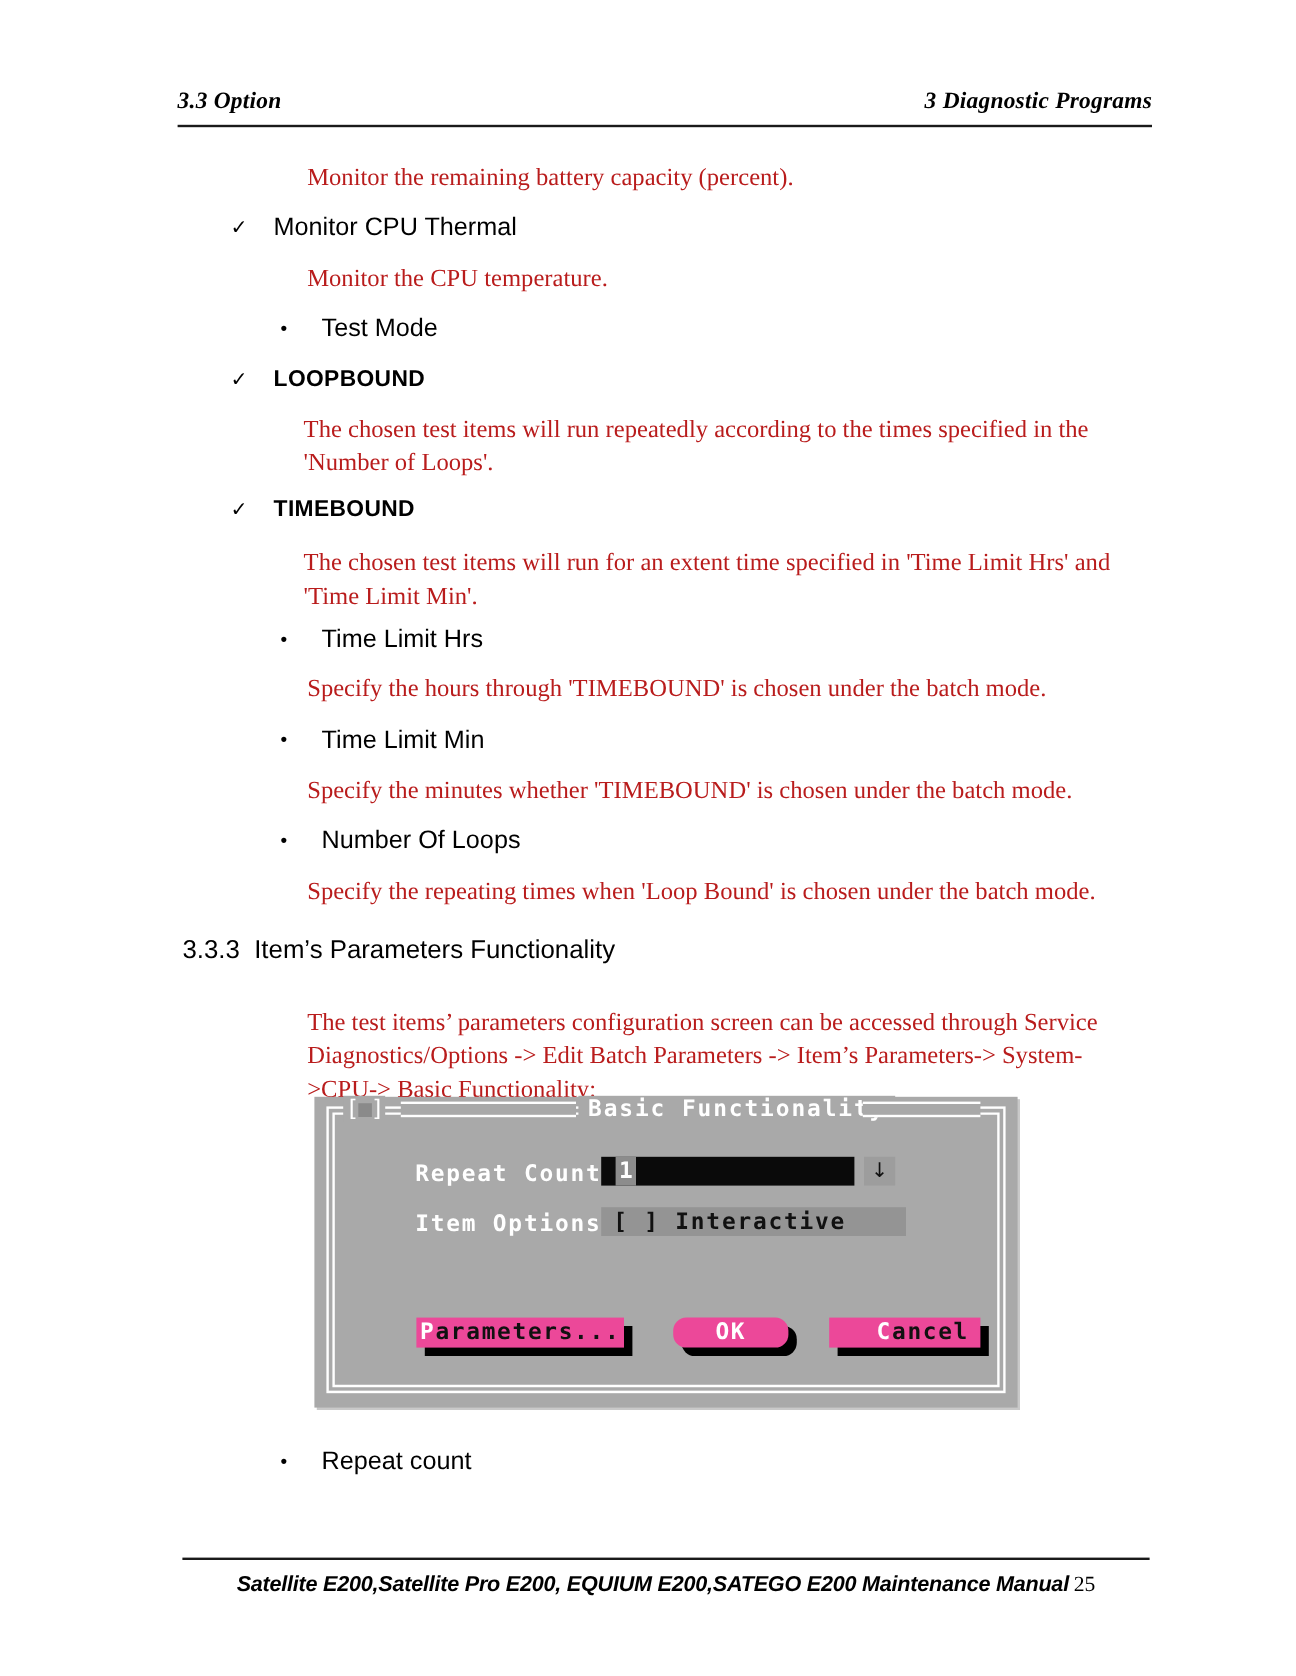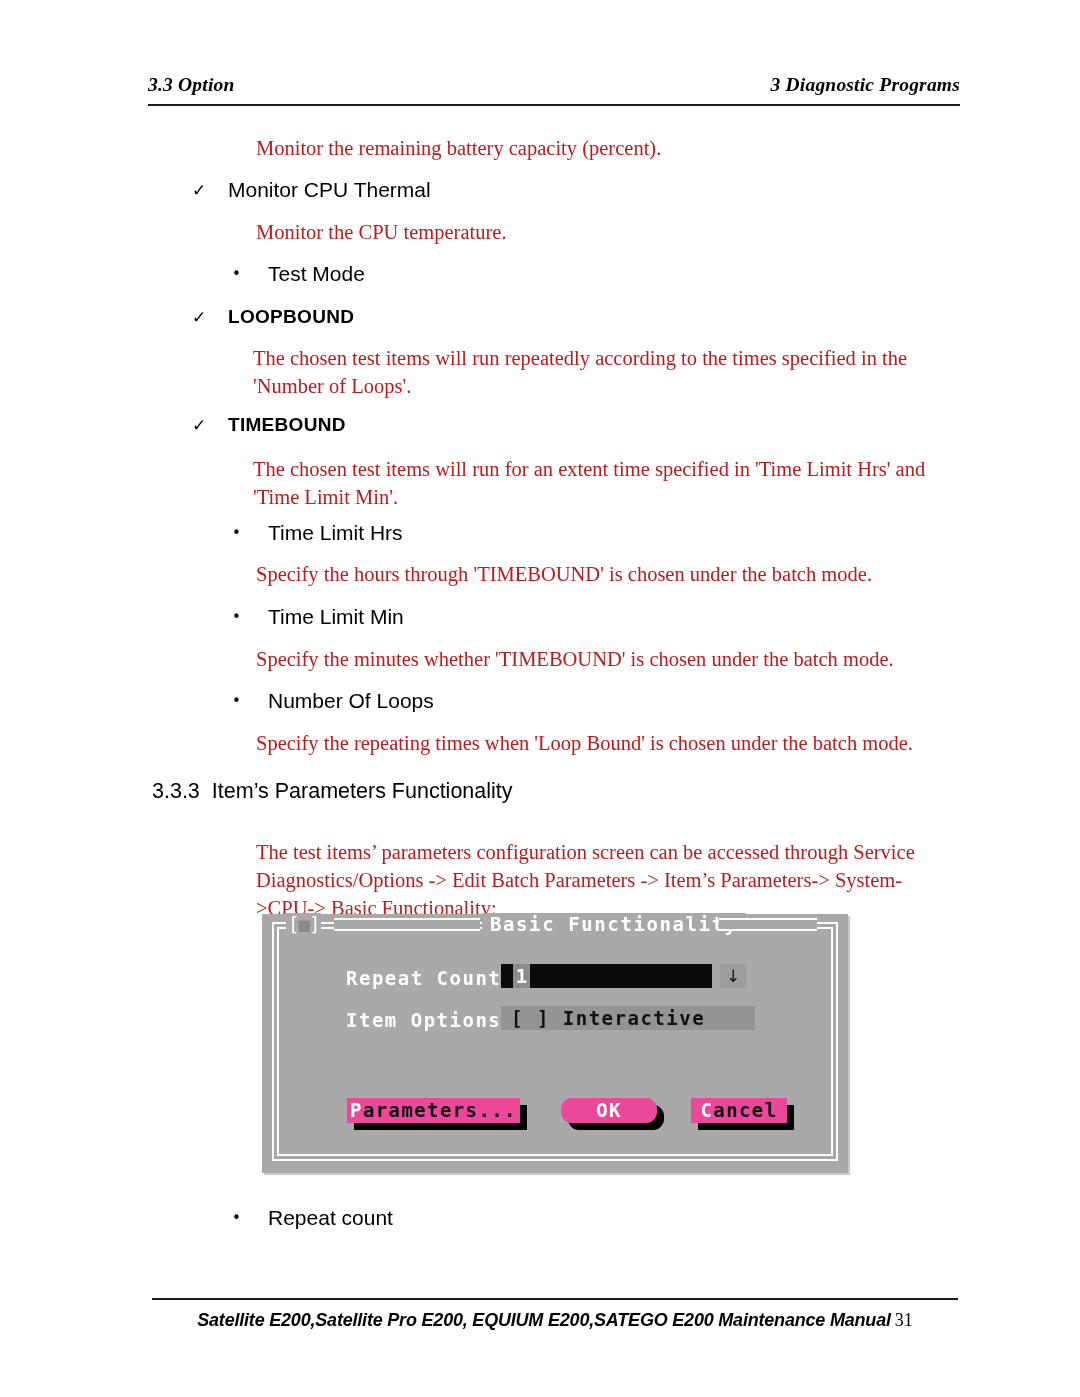--- a/index.html
+++ b/index.html
@@ -277,21 +277,21 @@
     letter-spacing: 1.4px;
     line-height: 25px;
     text-align: center;
     white-space: nowrap;
     box-shadow: 7px 7px 0 #000000;
   }
   .tui-btn .accel { color: #ffffff; }
   .tui-btn.default { color: #ffffff; }
   .btn-params { left: 73px; top: 174px; width: 173px; }
   .btn-ok     { left: 287px; top: 174px; width: 96px; border-radius: 11px; }
-  .btn-cancel { left: 417px; top: 174px; width: 96px; }
+  .btn-cancel { left: 417px; top: 174px; width: 96px; padding-left: 30px; }
 
   
   .footer-rule {
     position: absolute;
     left: 152px;
     top: 1298px;
     width: 806px;
     height: 0;
     border-top: 2px solid #1a1a1a;
   }
@@ -410,16 +410,16 @@
     </div>
   </div>
 
   <div class="bullet-row" style="left:232px; top:1204px; width:700px;">
     <span class="mark dot">•</span>
     <span class="mark-label serif">Repeat count</span>
   </div>
 
   <div class="footer-rule"></div>
   <div class="footer-text">
-    <span class="footer-title">Satellite E200,Satellite Pro E200, EQUIUM E200,SATEGO E200 Maintenance Manual</span><span class="footer-page">31</span>
+    <span class="footer-title">Satellite E200,Satellite Pro E200, EQUIUM E200,SATEGO E200 Maintenance Manual</span><span class="footer-page">25</span>
   </div>
 
 </div>
 
 </body></html>

